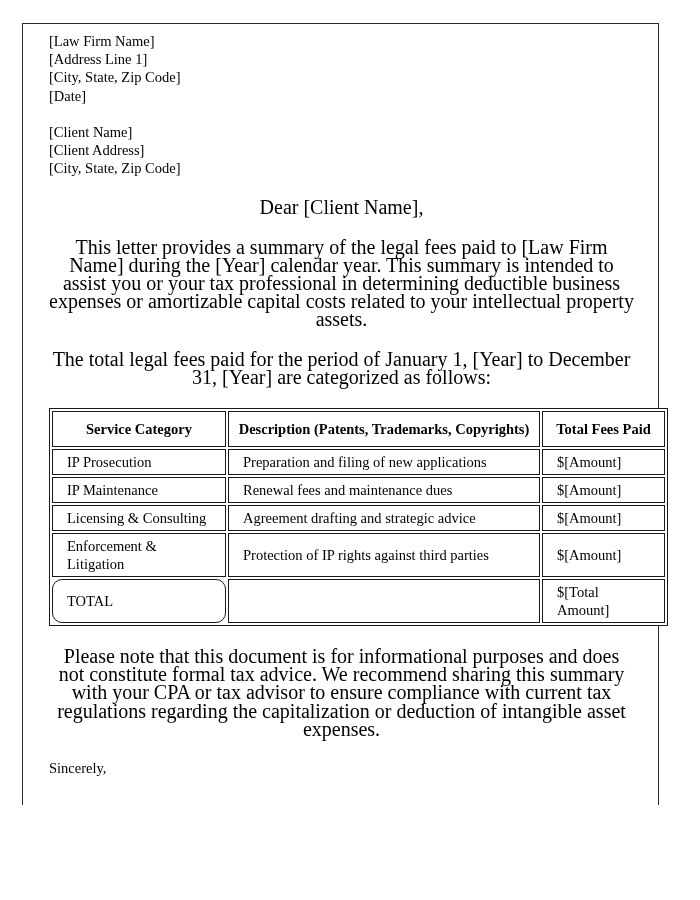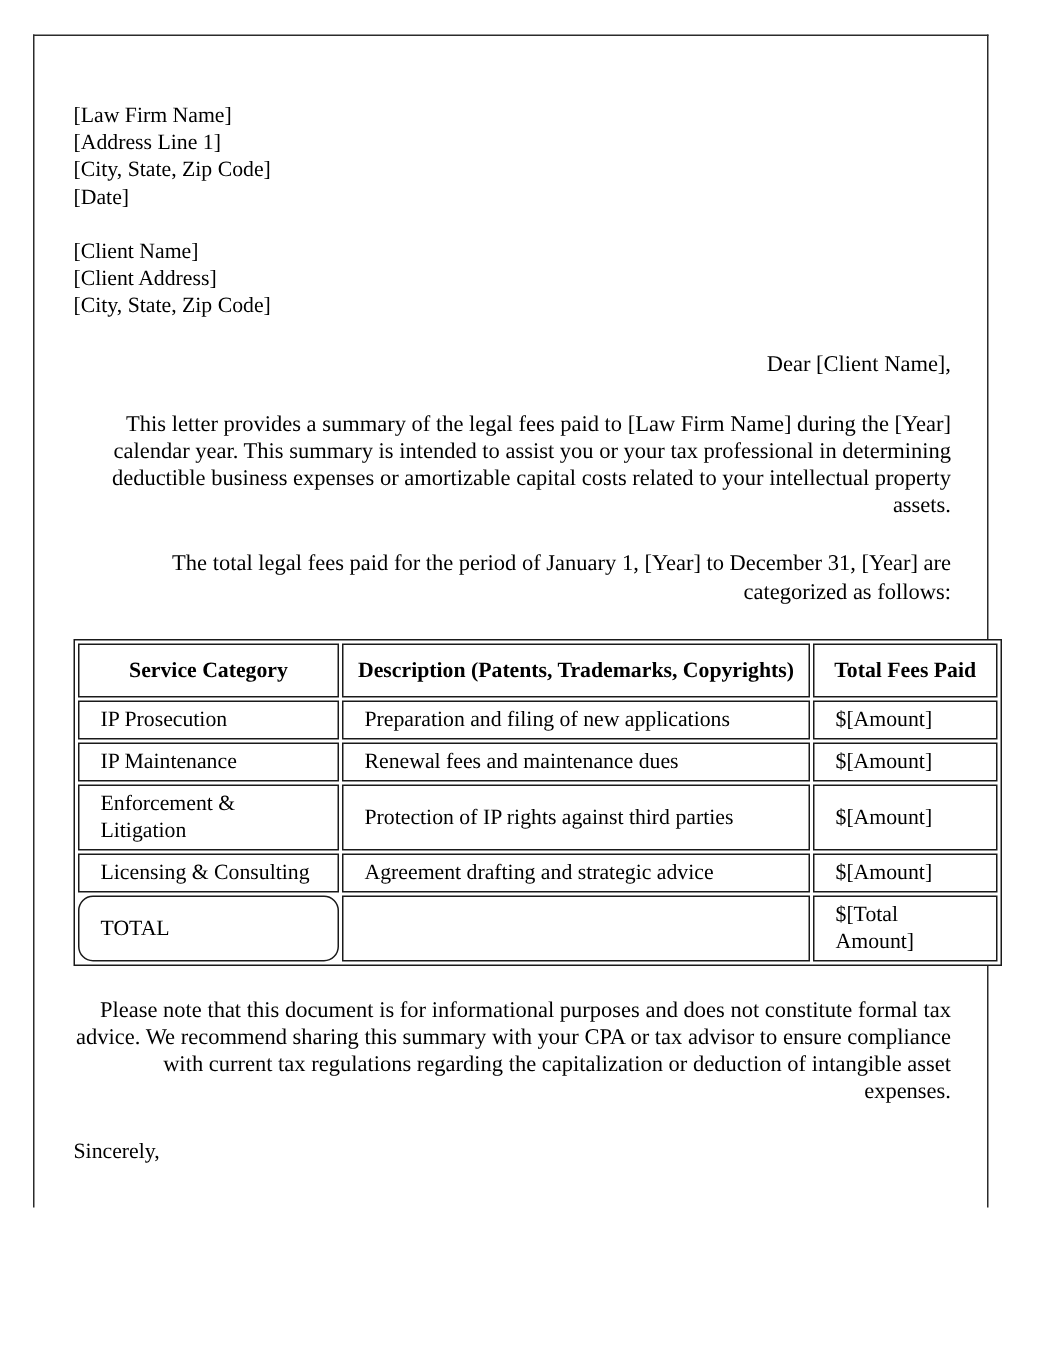--- a/index.html
+++ b/index.html
@@ -26,21 +26,21 @@
     border-right: 1.5px solid #2b2b2b;
     border-top: 1.5px solid #2b2b2b;
     border-bottom: none;
     box-sizing: border-box;
     background: #ffffff;
   }
 
   .page-content {
     position: absolute;
     left: 26px;
-    top: 44px;
+    top: 8px;
     width: 585px;
   }
 
   .letterhead {
     font-size: 14.5px;
     line-height: 18.2px;
   }
   .letterhead .addr-line {
     white-space: pre;
   }
@@ -49,25 +49,25 @@
   }
 
   .subject-line {
     font-weight: bold;
     font-size: 14.5px;
     line-height: 18px;
     margin-top: 22px;
   }
 
   p.para {
-    font-size: 15px;
+    font-size: 20px;
     line-height: 18.2px;
     margin: 0;
     margin-top: 21px;
-    text-align: right;
+    text-align: center;
   }
 
   
   table.fee-table {
     margin-top: 22px;
     width: 583px;
     border-collapse: separate;
     border-spacing: 2px;
     border: 1.5px solid #1a1a1a;
     background: #ffffff;
@@ -151,27 +151,27 @@
           <td class="col-category">IP Prosecution</td>
           <td class="col-description">Preparation and filing of new applications</td>
           <td class="col-fees">$[Amount]</td>
         </tr>
         <tr>
           <td class="col-category">IP Maintenance</td>
           <td class="col-description">Renewal fees and maintenance dues</td>
           <td class="col-fees">$[Amount]</td>
         </tr>
         <tr>
-          <td class="col-category cell-tall">Enforcement &amp; Litigation</td>
-          <td class="col-description">Protection of IP rights against third parties</td>
+          <td class="col-category">Licensing &amp; Consulting</td>
+          <td class="col-description">Agreement drafting and strategic advice</td>
           <td class="col-fees">$[Amount]</td>
         </tr>
         <tr>
-          <td class="col-category">Licensing &amp; Consulting</td>
-          <td class="col-description">Agreement drafting and strategic advice</td>
+          <td class="col-category cell-tall">Enforcement &amp; Litigation</td>
+          <td class="col-description">Protection of IP rights against third parties</td>
           <td class="col-fees">$[Amount]</td>
         </tr>
         <tr>
           <td class="col-category total-label">TOTAL</td>
           <td class="col-description"></td>
           <td class="col-fees total-amount">$[Total Amount]</td>
         </tr>
       </tbody>
     </table>
 

